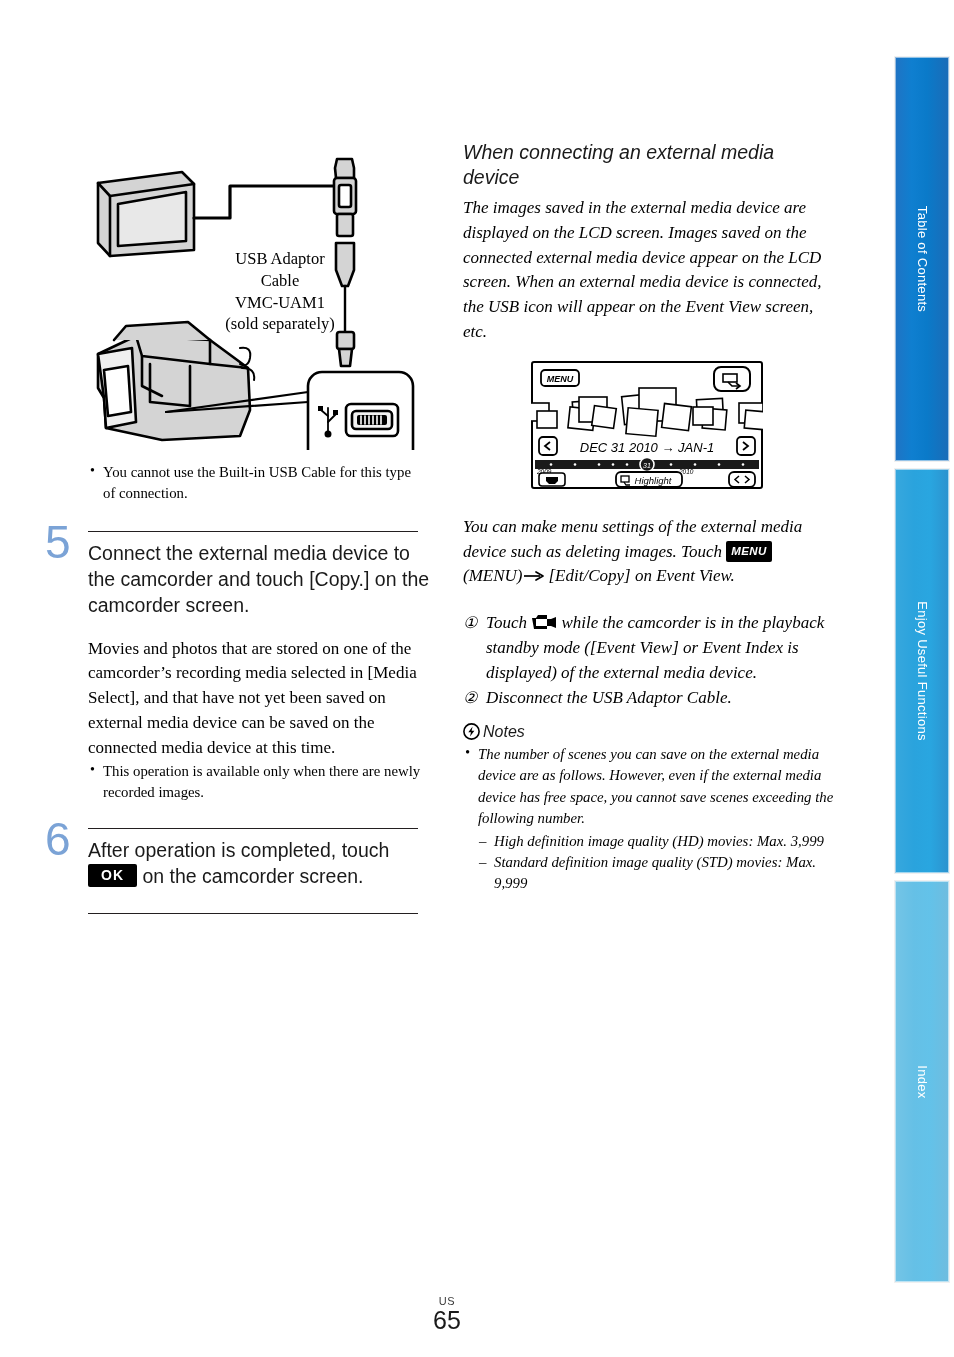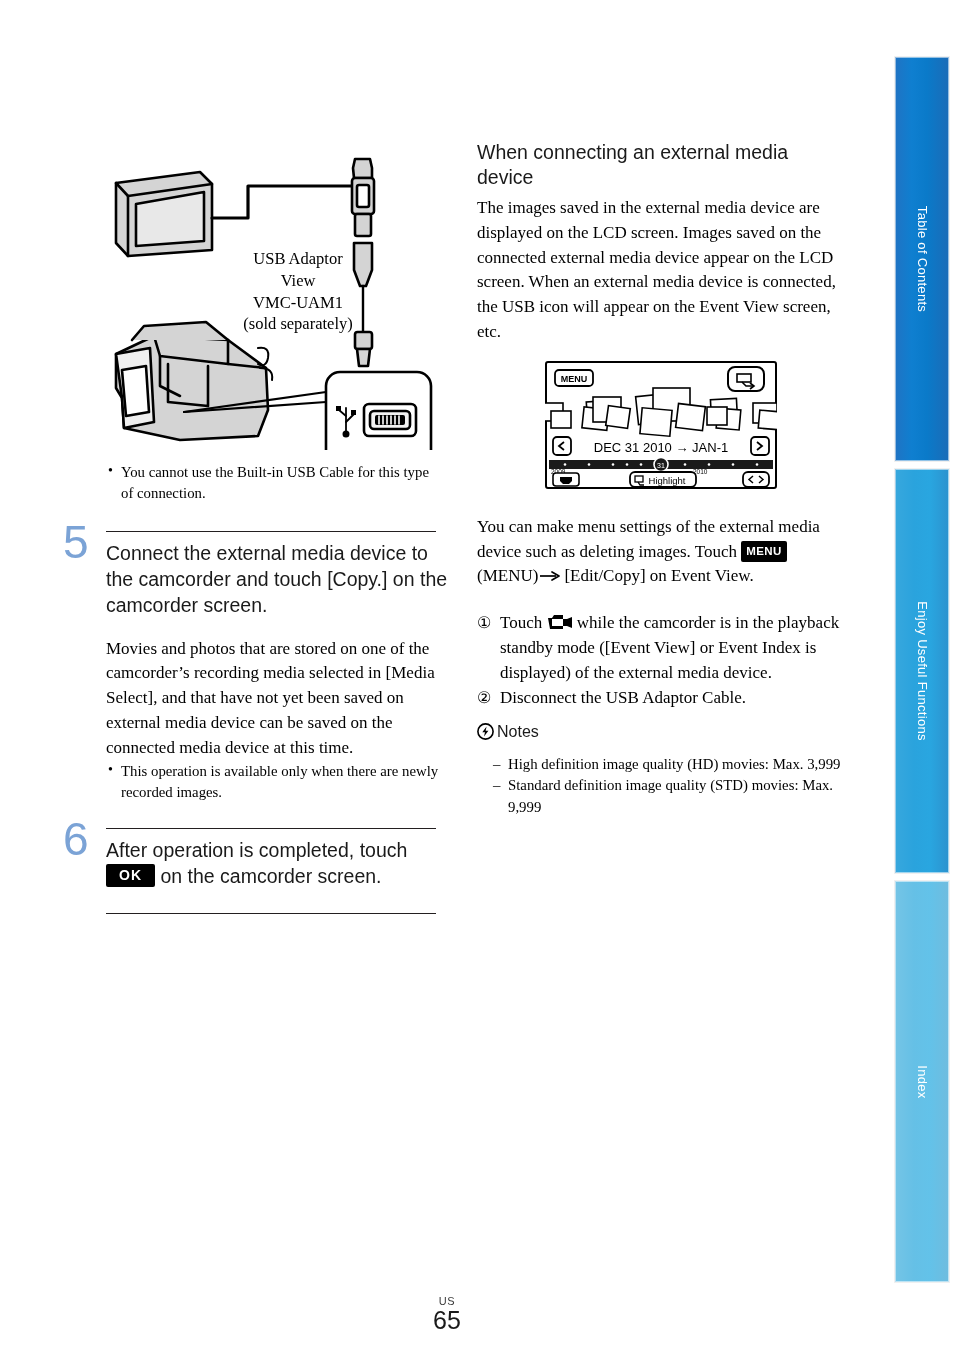--- a/index.html
+++ b/index.html
@@ -51,22 +51,22 @@
   }
   #tab0 { top: 0px;   height: 404px; background: linear-gradient(90deg, #1f74c4 0%, #0f7fd0 30%, #0a7ac9 60%, #1b6cb8 100%); }
   #tab1 { top: 412px; height: 404px; background: linear-gradient(90deg, #37a7dd 0%, #2aa3dd 35%, #29a6e0 65%, #2c93cf 100%); }
   #tab2 { top: 824px; height: 401px; background: linear-gradient(90deg, #74c4e6 0%, #65c0e6 35%, #63c2e9 65%, #6fbcdf 100%); }
 
   
   .col {
     position: absolute;
     top: 140px;
   }
-  .col-left  { left: 63px;  width: 390px; }
-  .col-right { left: 477px; width: 372px; }
+  .col-left  { left: 45px;  width: 390px; }
+  .col-right { left: 463px; width: 372px; font-style: italic; }
 
   
   .fig-connect {
     position: relative;
     width: 345px;
     height: 310px;
     margin: 0 0 0 45px;
   }
   .fig-connect svg { display: block; }
   .fig-caption {
@@ -236,21 +236,21 @@
     display: inline-block;
     vertical-align: middle;
     position: relative;
     top: -2px;
     margin-right: 3px;
   }
   .notes-head {
     font-family: "Liberation Sans", sans-serif;
     font-size: 16px;
     color: #1a1a1a;
-    margin-bottom: 12px;
+    margin-bottom: 2px;
   }
   .arrow-r {
     display: inline-block;
     vertical-align: middle;
     position: relative;
     top: -2px;
     margin: 0 2px;
   }
 
   
@@ -358,21 +358,21 @@
             <path d="M275 276 L275 284"></path>
             <path d="M279 276 L279 284"></path>
             <path d="M283 276 L283 284"></path>
             <path d="M287 276 L287 284"></path>
             <path d="M291 276 L291 284"></path>
           </g>
         </g>
       </svg>
       <div class="fig-caption">
         <div>USB Adaptor</div>
-        <div>View</div>
+        <div>Cable</div>
         <div>VMC-UAM1</div>
         <div>(sold separately)</div>
       </div>
     </div>
 
     <ul class="bul" style="margin-top:12px;margin-left:43px;width:330px;">
       <li>You cannot use the Built-in USB Cable for this type of connection.</li>
     </ul>
 
     <div class="step" style="margin-top:26px;">
@@ -510,20 +510,23 @@
       </li>
     </ol>
 
     <div class="gap-sm"></div>
 
     <div class="notes-head"><svg class="icon-notes" width="17" height="17" viewBox="0 0 17 17">
           <circle cx="8.5" cy="8.5" r="7.6" fill="none" stroke="#000" stroke-width="1.6"></circle>
           <path d="M9.6 3.4 L5.3 9.2 h2.7 l-1 4.4 l4.4 -5.9 h-2.8 z" fill="#000"></path>
         </svg><span>Notes</span></div>
 
+    <ul class="bul">
+      <li class="note-first-bullet">The number of scenes you can save on the external media device are as follows. However, even if the external media device has free space, you cannot save scenes exceeding the following number.</li>
+    </ul>
     <ul class="dash">
       <li>High definition image quality (HD) movies: Max. 3,999</li>
       <li>Standard definition image quality (STD) movies: Max. 9,999</li>
     </ul>
 
   </div>
 
   <div class="footer">
     <div class="us">US</div>
     <div class="pno">65</div>

